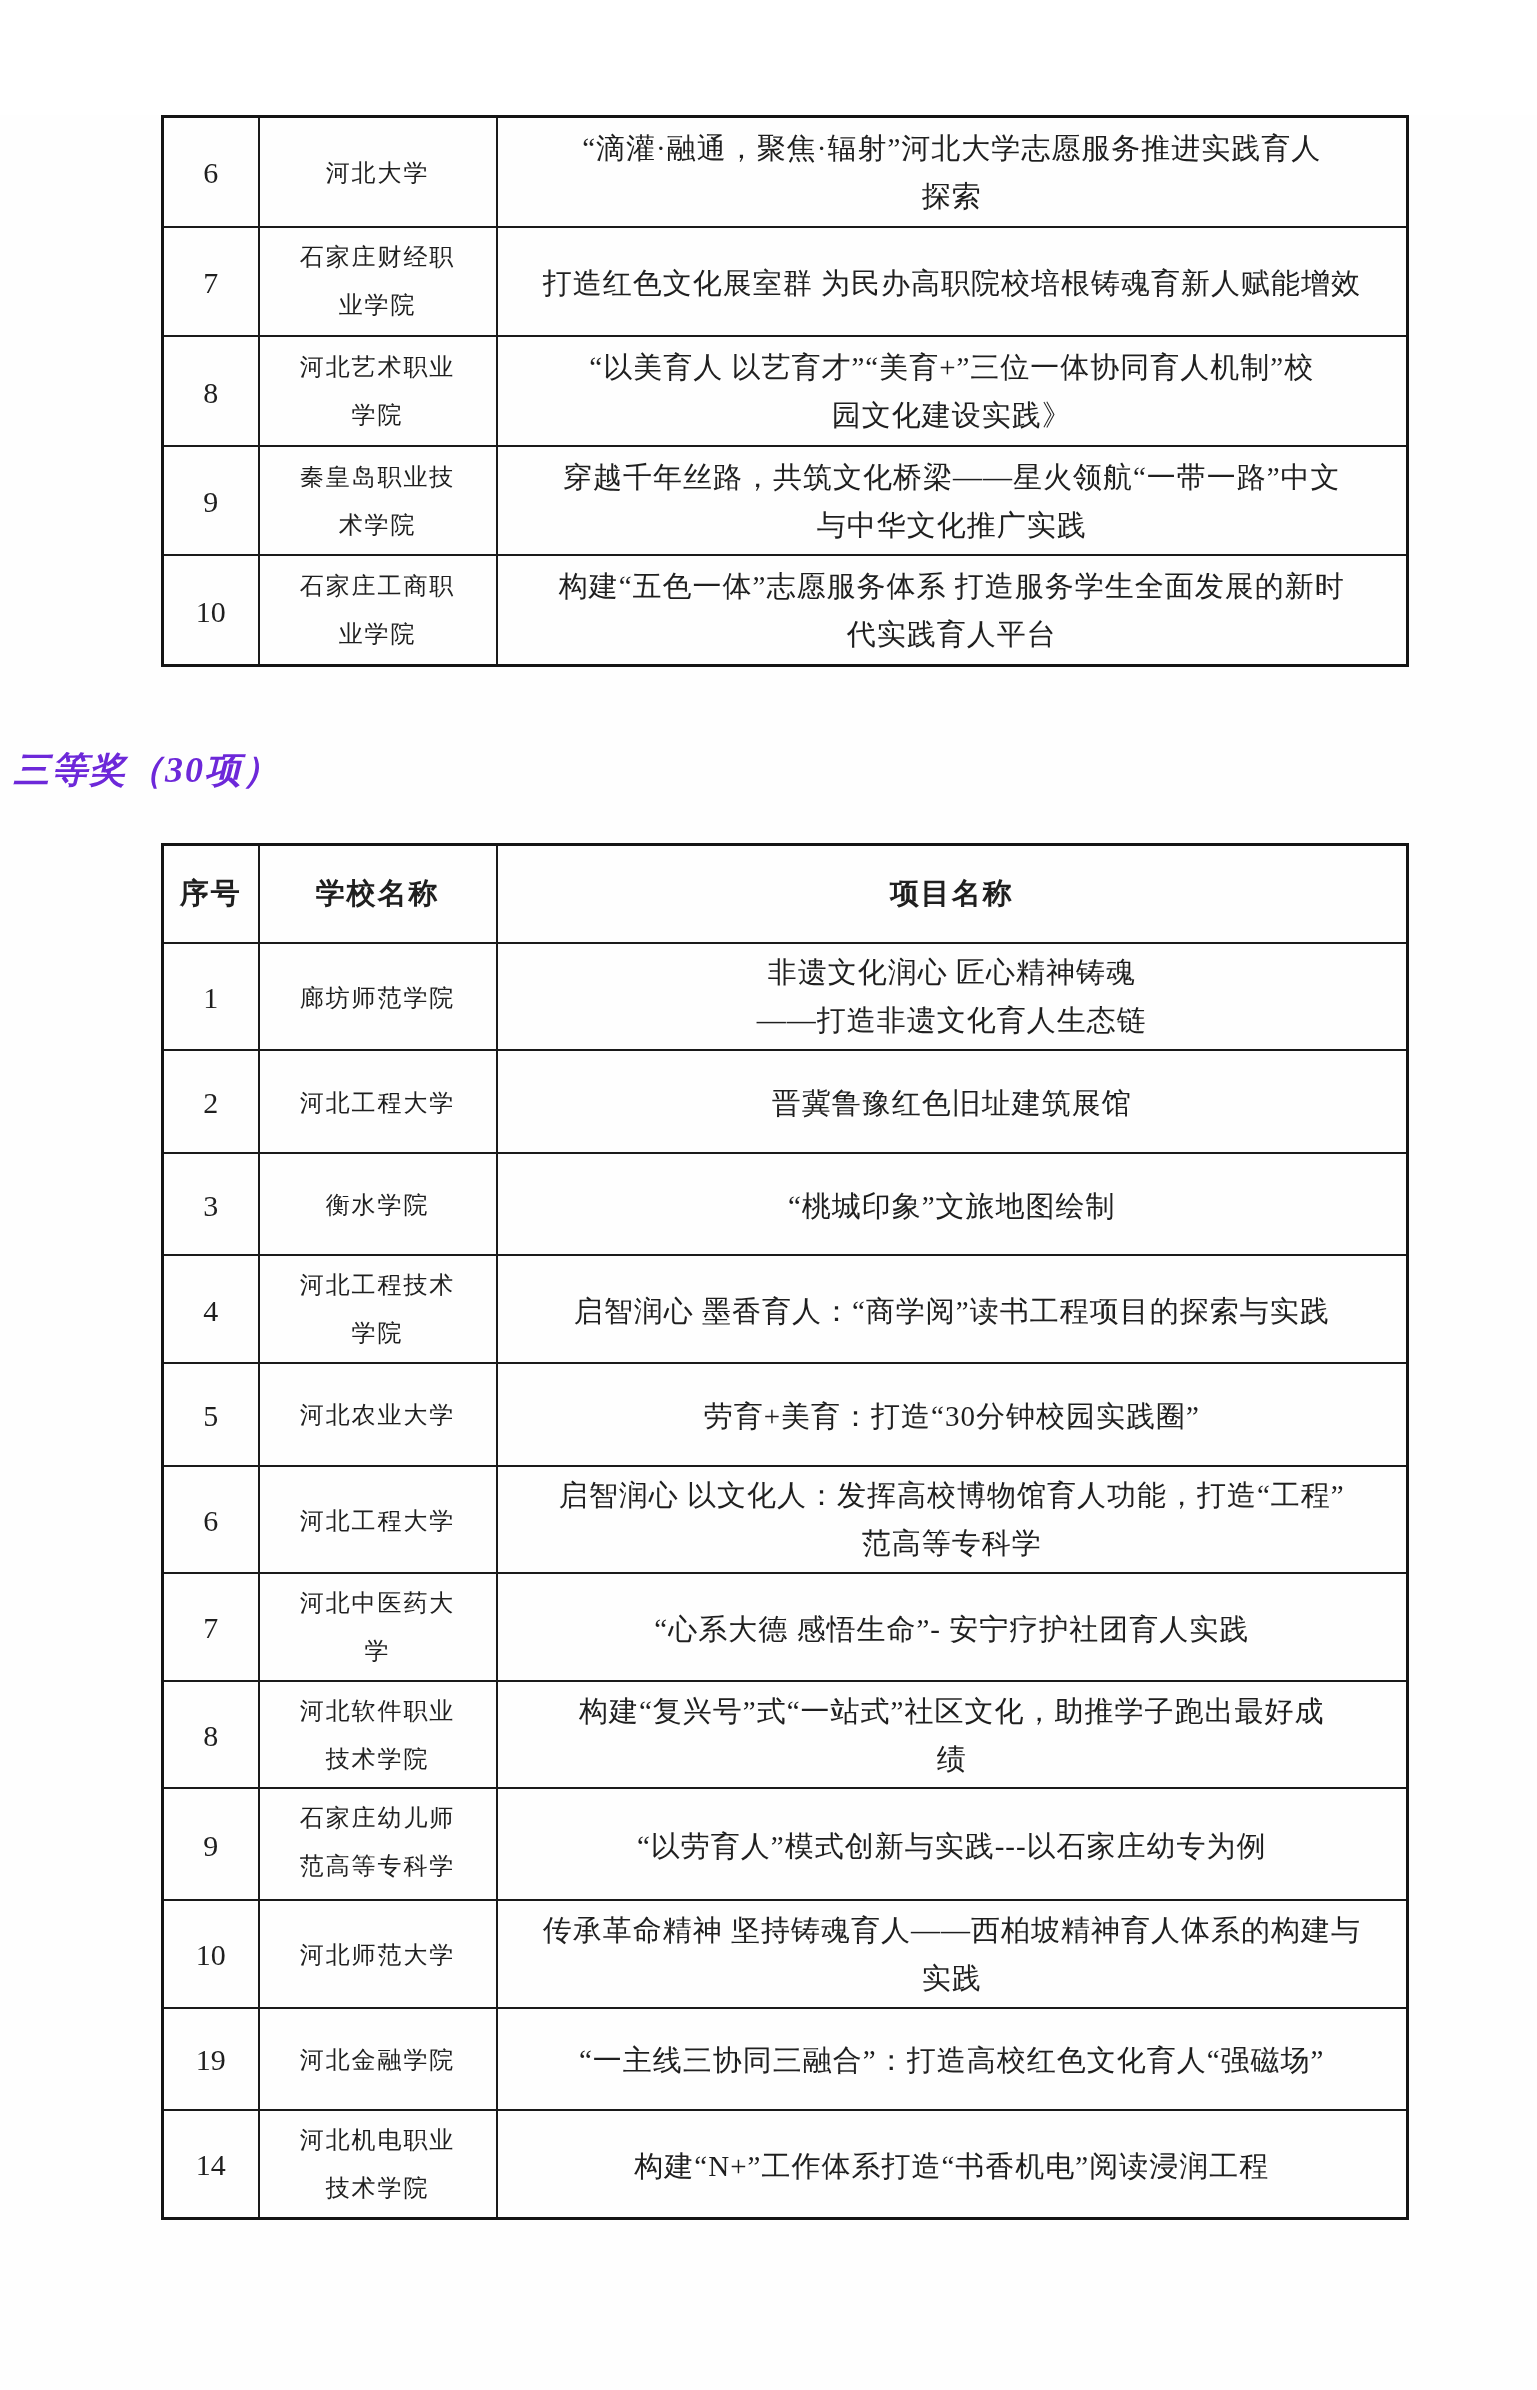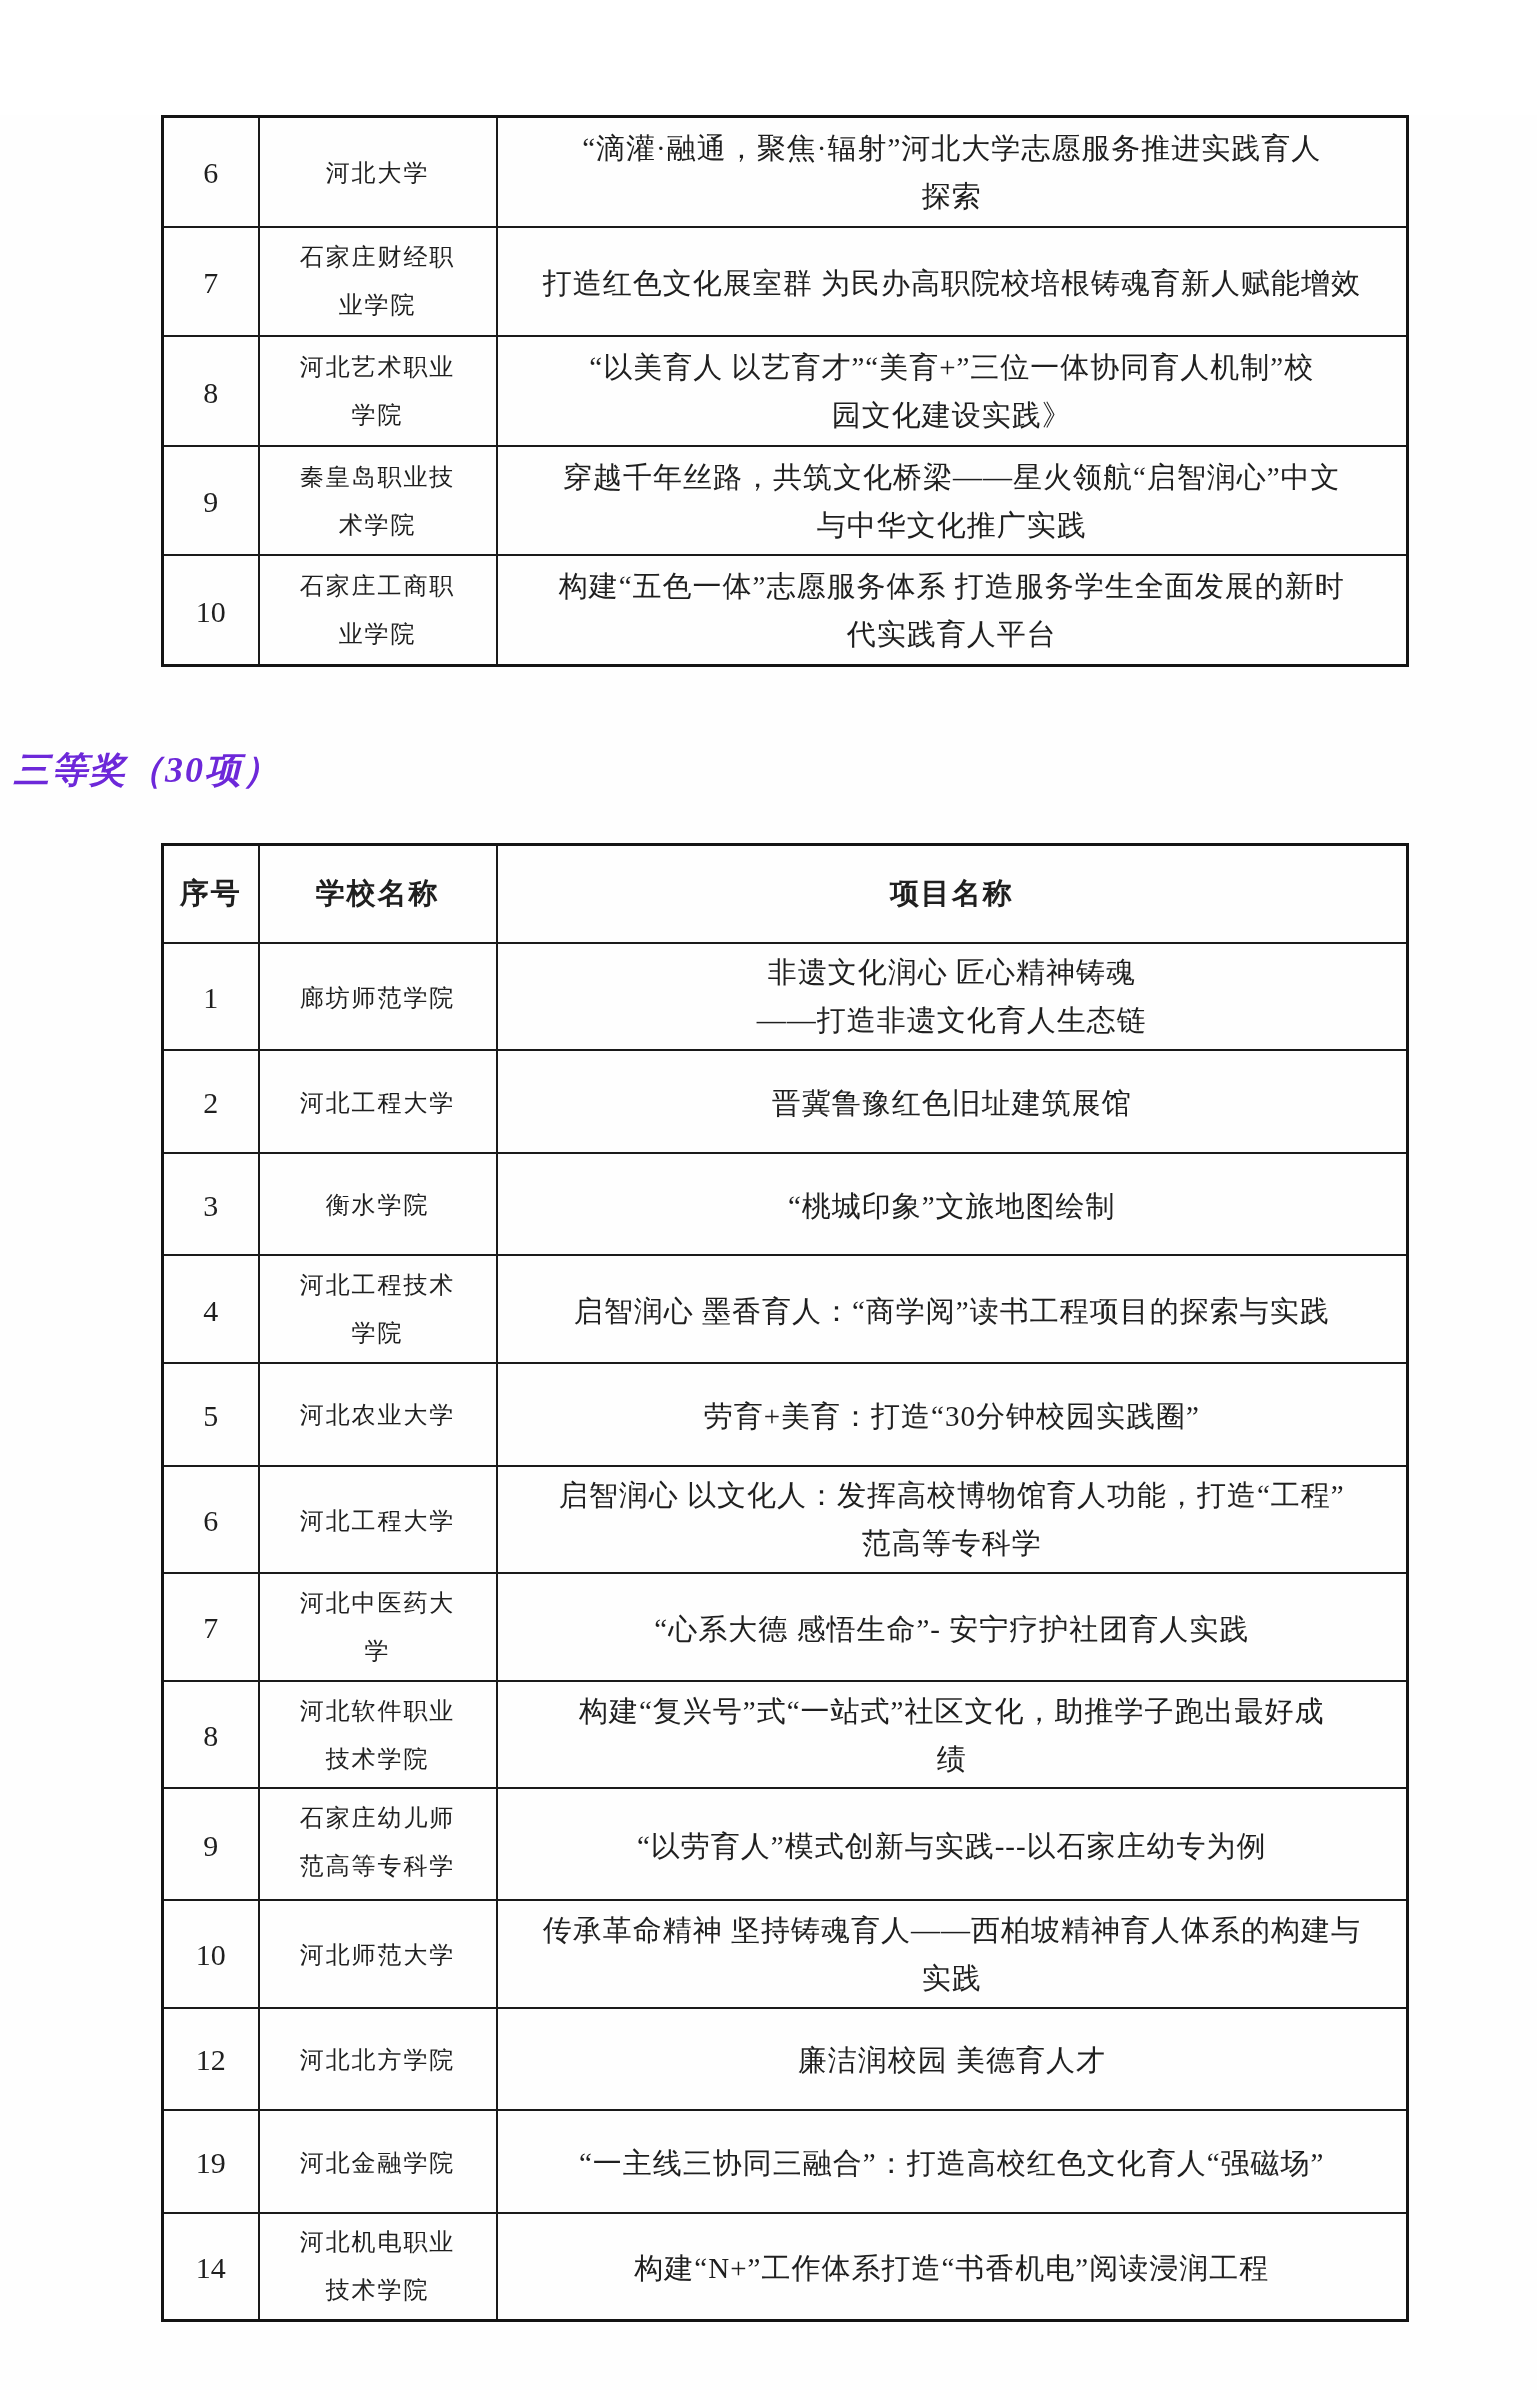--- a/index.html
+++ b/index.html
@@ -108,21 +108,21 @@
           <td class="num"><div class="cell-text">8</div></td>
           <td class="school"><div class="cell-text">河北艺术职业
 学院</div></td>
           <td class="project"><div class="cell-text">“以美育人 以艺育才”“美育+”三位一体协同育人机制”校
 园文化建设实践》</div></td>
         </tr>
         <tr>
           <td class="num"><div class="cell-text">9</div></td>
           <td class="school"><div class="cell-text">秦皇岛职业技
 术学院</div></td>
-          <td class="project"><div class="cell-text">穿越千年丝路，共筑文化桥梁——星火领航“启智润心”中文
+          <td class="project"><div class="cell-text">穿越千年丝路，共筑文化桥梁——星火领航“一带一路”中文
 与中华文化推广实践</div></td>
         </tr>
         <tr>
           <td class="num"><div class="cell-text">10</div></td>
           <td class="school"><div class="cell-text">石家庄工商职
 业学院</div></td>
           <td class="project"><div class="cell-text">构建“五色一体”志愿服务体系 打造服务学生全面发展的新时
 代实践育人平台</div></td>
         </tr>
       </tbody>
@@ -197,25 +197,20 @@
 校</div></td>
           <td class="project"><div class="cell-text">“以劳育人”模式创新与实践---以石家庄幼专为例</div></td>
         </tr>
         <tr>
           <td class="num"><div class="cell-text">10</div></td>
           <td class="school"><div class="cell-text">河北师范大学</div></td>
           <td class="project"><div class="cell-text">传承革命精神 坚持铸魂育人——西柏坡精神育人体系的构建与
 实践</div></td>
         </tr>
         <tr>
-          <td class="num"><div class="cell-text">12</div></td>
-          <td class="school"><div class="cell-text">河北北方学院</div></td>
-          <td class="project"><div class="cell-text">廉洁润校园 美德育人才</div></td>
-        </tr>
-        <tr>
           <td class="num"><div class="cell-text">19</div></td>
           <td class="school"><div class="cell-text">河北金融学院</div></td>
           <td class="project"><div class="cell-text">“一主线三协同三融合”：打造高校红色文化育人“强磁场”</div></td>
         </tr>
         <tr>
           <td class="num"><div class="cell-text">14</div></td>
           <td class="school"><div class="cell-text">河北机电职业
 技术学院</div></td>
           <td class="project"><div class="cell-text">构建“N+”工作体系打造“书香机电”阅读浸润工程</div></td>
         </tr>

